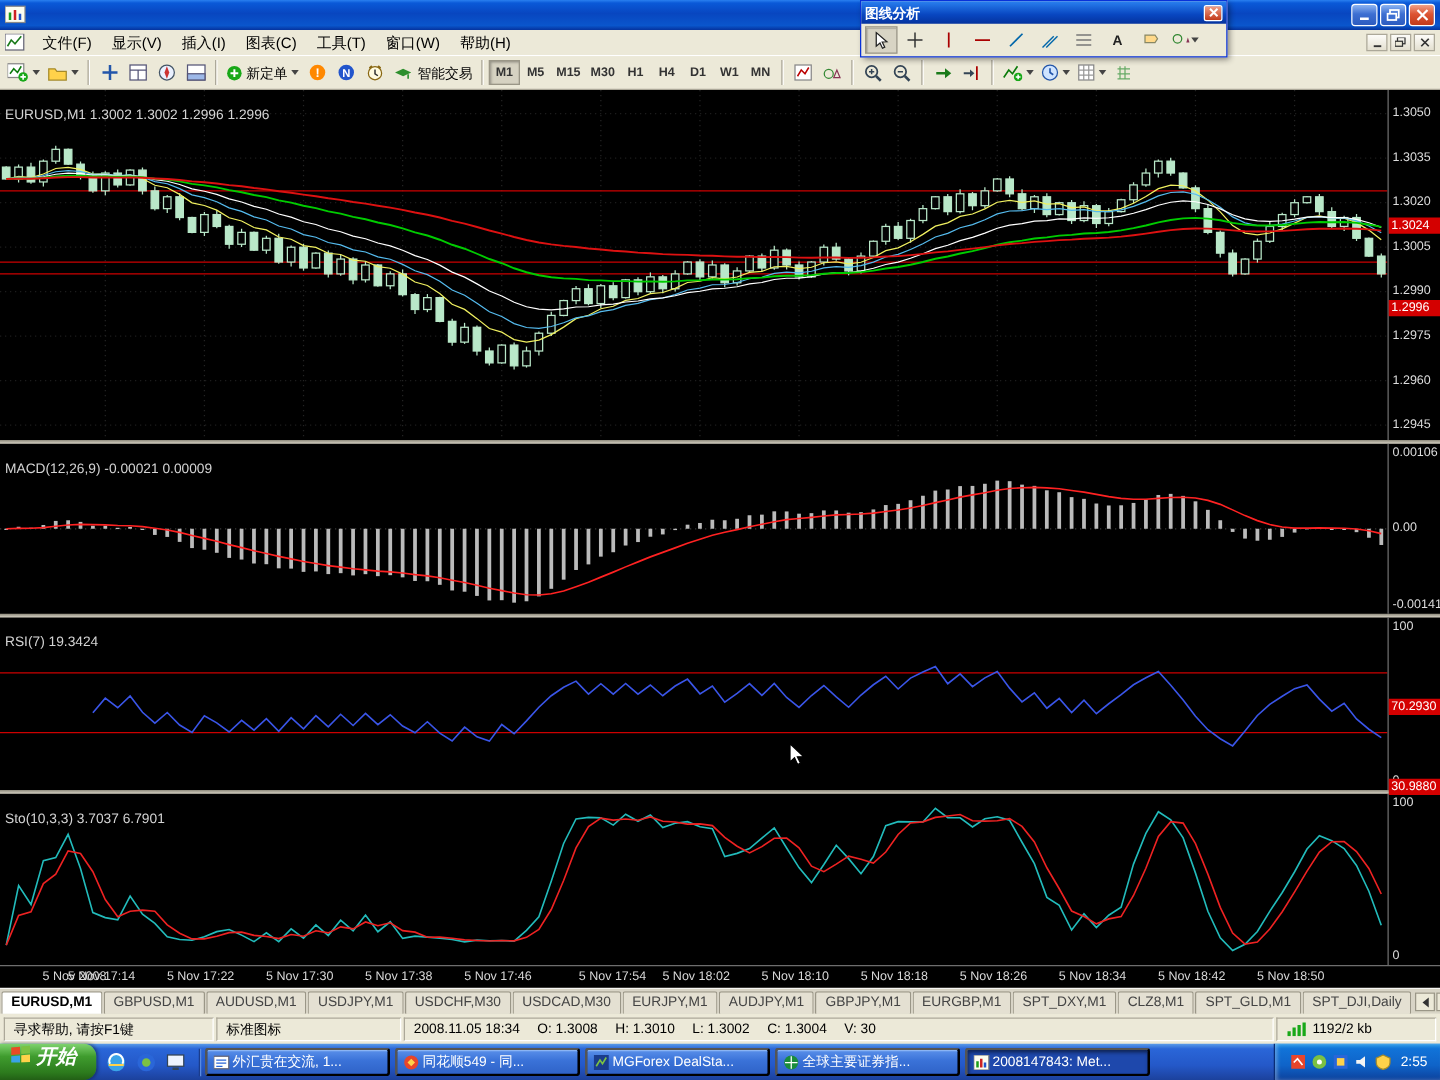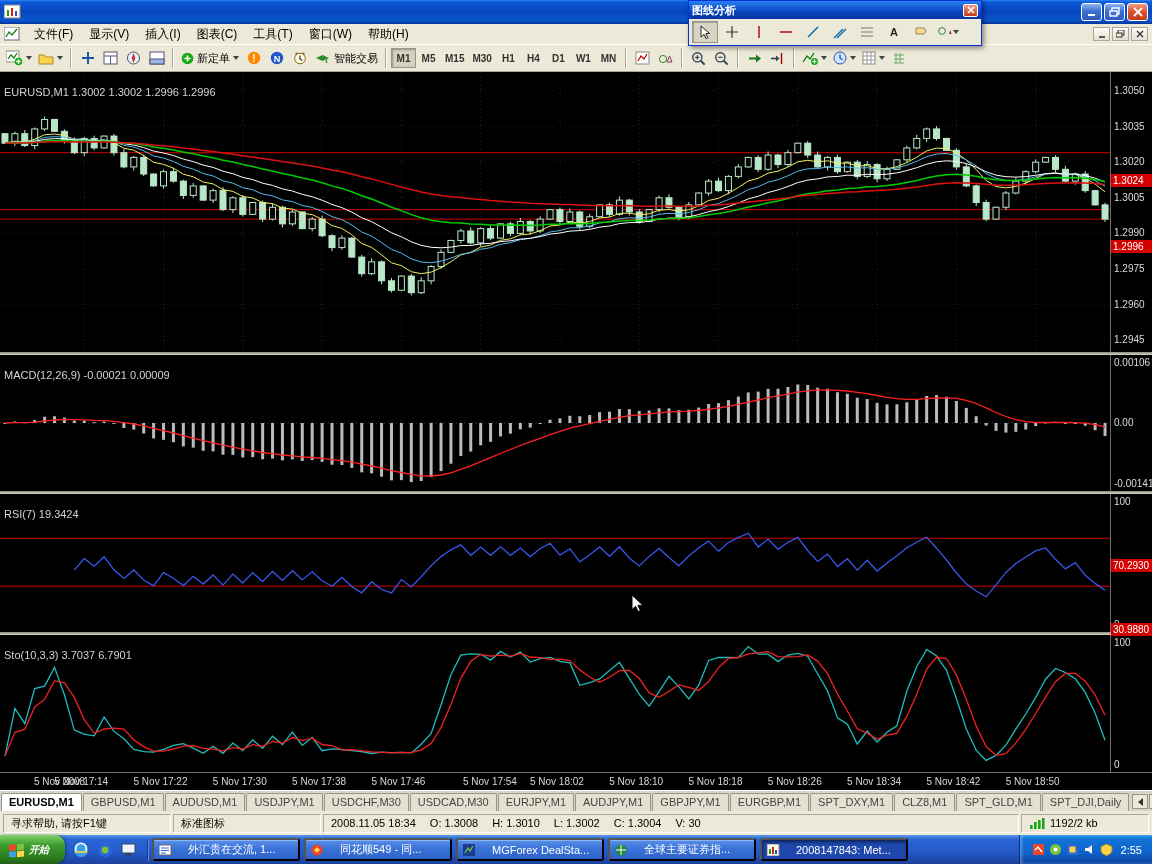--- a/index.html
+++ b/index.html
@@ -77,27 +77,27 @@
   .scell{border:1px solid;border-color:#aca899 #fff #fff #aca899;height:19px;display:flex;align-items:center;
     padding:0 7px;margin:0 1px;white-space:nowrap;overflow:hidden;}
   .scell.help{flex:0 0 168px;}
   .scell.tpl{flex:0 0 148px;}
   .scell.quote{flex:1;gap:14px;}
   .scell.net{flex:0 0 128px;gap:5px;}
 
   
   .taskbar{height:29px;display:flex;align-items:center;
     background:linear-gradient(180deg,#5a9be8 0%,#2a66d8 14%,#2458c8 60%,#1c419c 100%);}
-  .startbtn{height:29px;display:flex;align-items:center;gap:4px;padding:0 16px 0 8px;color:#fff;font-size:10px;
+  .startbtn{height:29px;display:flex;align-items:flex-start;gap:4px;padding:0 16px 0 8px;color:#fff;font-size:16px;
     font-weight:bold;font-style:italic;border-radius:0 10px 10px 0;
     background:linear-gradient(180deg,#7fd36f 0%,#3f9c2e 35%,#2c7a1d 80%,#225f15 100%);box-shadow:1px 0 3px rgba(0,0,0,.4);}
   .quick{display:flex;align-items:center;gap:4px;padding:0 6px;}
   .qbtn{width:20px;height:20px;display:flex;align-items:center;justify-content:center;}
   .tdiv{width:1px;height:22px;background:#1a3c8c;box-shadow:1px 0 0 #5a8ae0;margin:0 2px;}
-  .taskbtn{width:148px;height:23px;margin:0 2px;border-radius:3px;display:flex;align-items:center;gap:16px;padding:0 5px;
+  .taskbtn{width:148px;height:23px;margin:0 2px;border-radius:3px;display:flex;align-items:center;gap:2px;padding:0 5px;
     color:#fff;font-size:11px;white-space:nowrap;overflow:hidden;
     background:linear-gradient(180deg,#5a90ea,#3a72d8 45%,#2f63c8);box-shadow:inset 0 1px 0 #8ab4f4;}
   .taskbtn.active{background:#1e48ac;box-shadow:inset 1px 2px 3px rgba(0,0,0,.5);}
   .tray{margin-left:auto;height:29px;display:flex;align-items:center;gap:4px;padding:0 10px 0 12px;
     background:linear-gradient(180deg,#2a9be8 0%,#1173d8 14%,#0f63c8 60%,#0c419c 100%);
     border-left:1px solid #0a2c74;box-shadow:inset 2px 0 3px rgba(255,255,255,.3);}
   .clock{color:#fff;font-size:11px;margin-left:4px;}
 </style>
 </head>
 <body>

